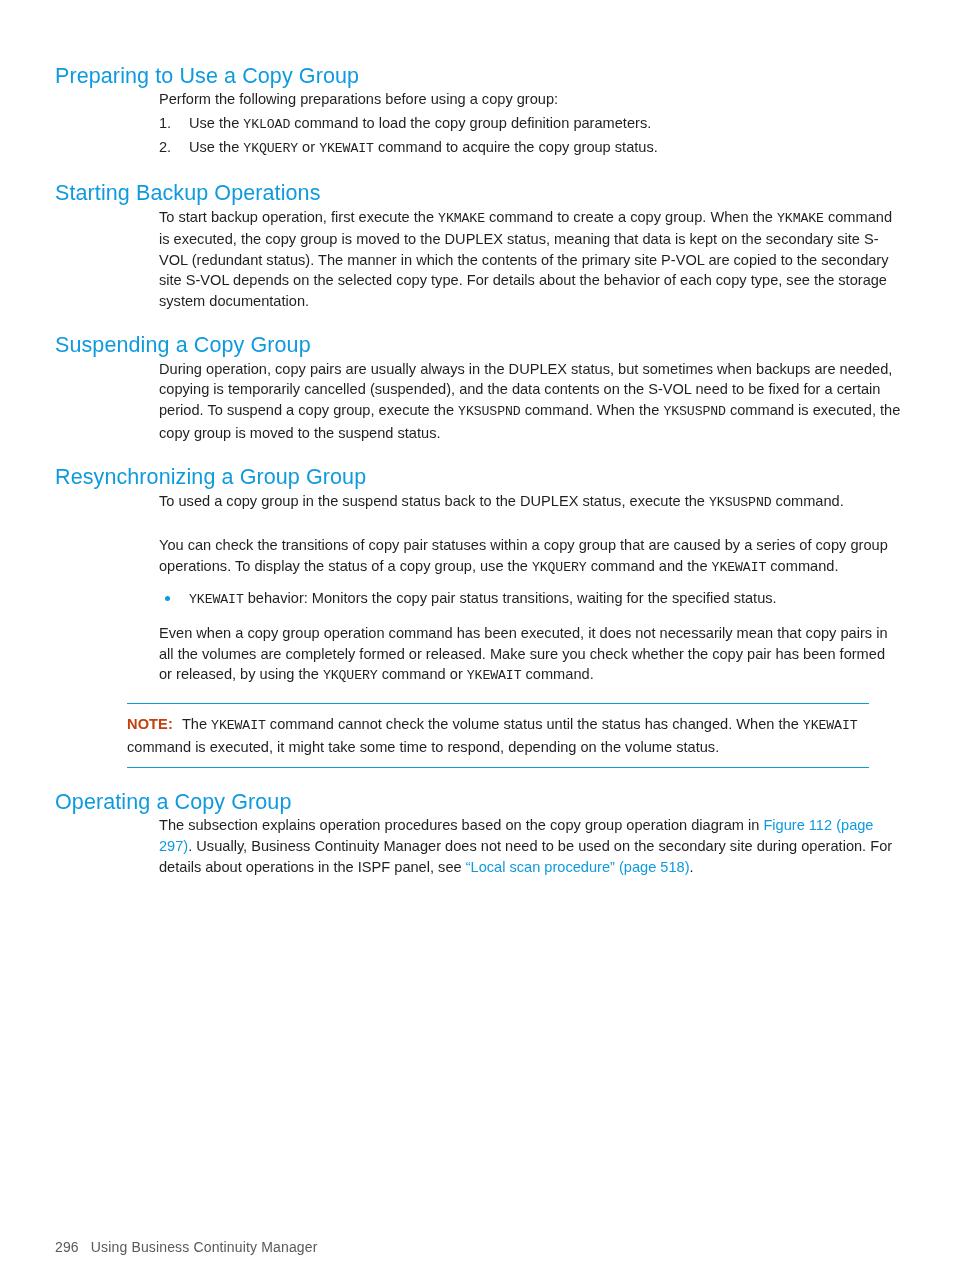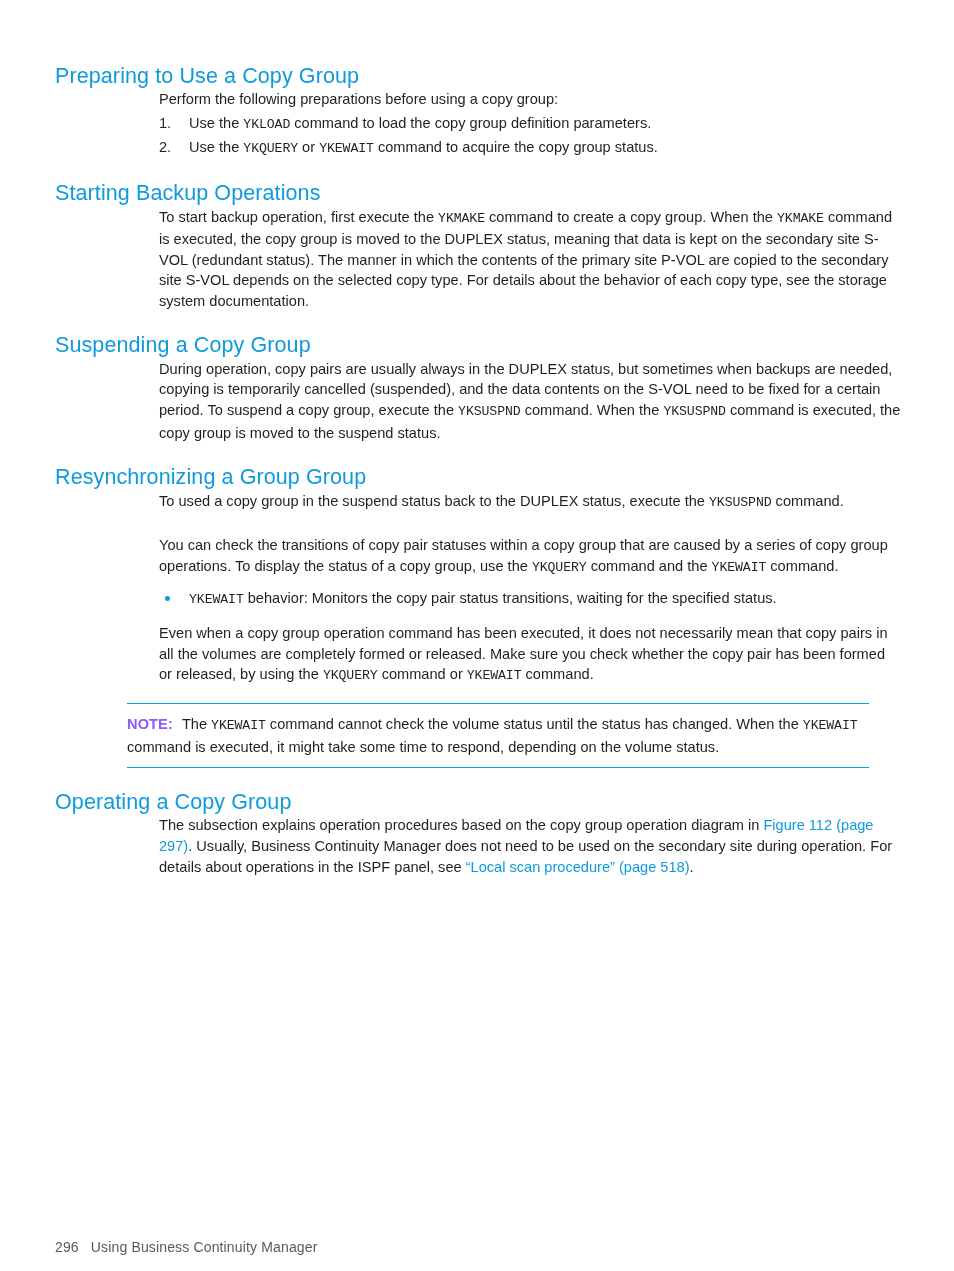--- a/index.html
+++ b/index.html
@@ -128,21 +128,21 @@
     width: 100%;
   }
   .note-body {
     font-size: 14.6px;
     line-height: 20.6px;
     padding: 10px 0 9px 0;
     color: #231f20;
   }
   .note-label {
     font-weight: bold;
-    color: #8b5cf6;
+    color: #c2410c;
     letter-spacing: 0.1px;
   }
   .note-label-gap { display: inline-block; width: 9px; }
 
   
   a.xref, .xref {
     color: #0e9ade;
     text-decoration: none;
   }
 

